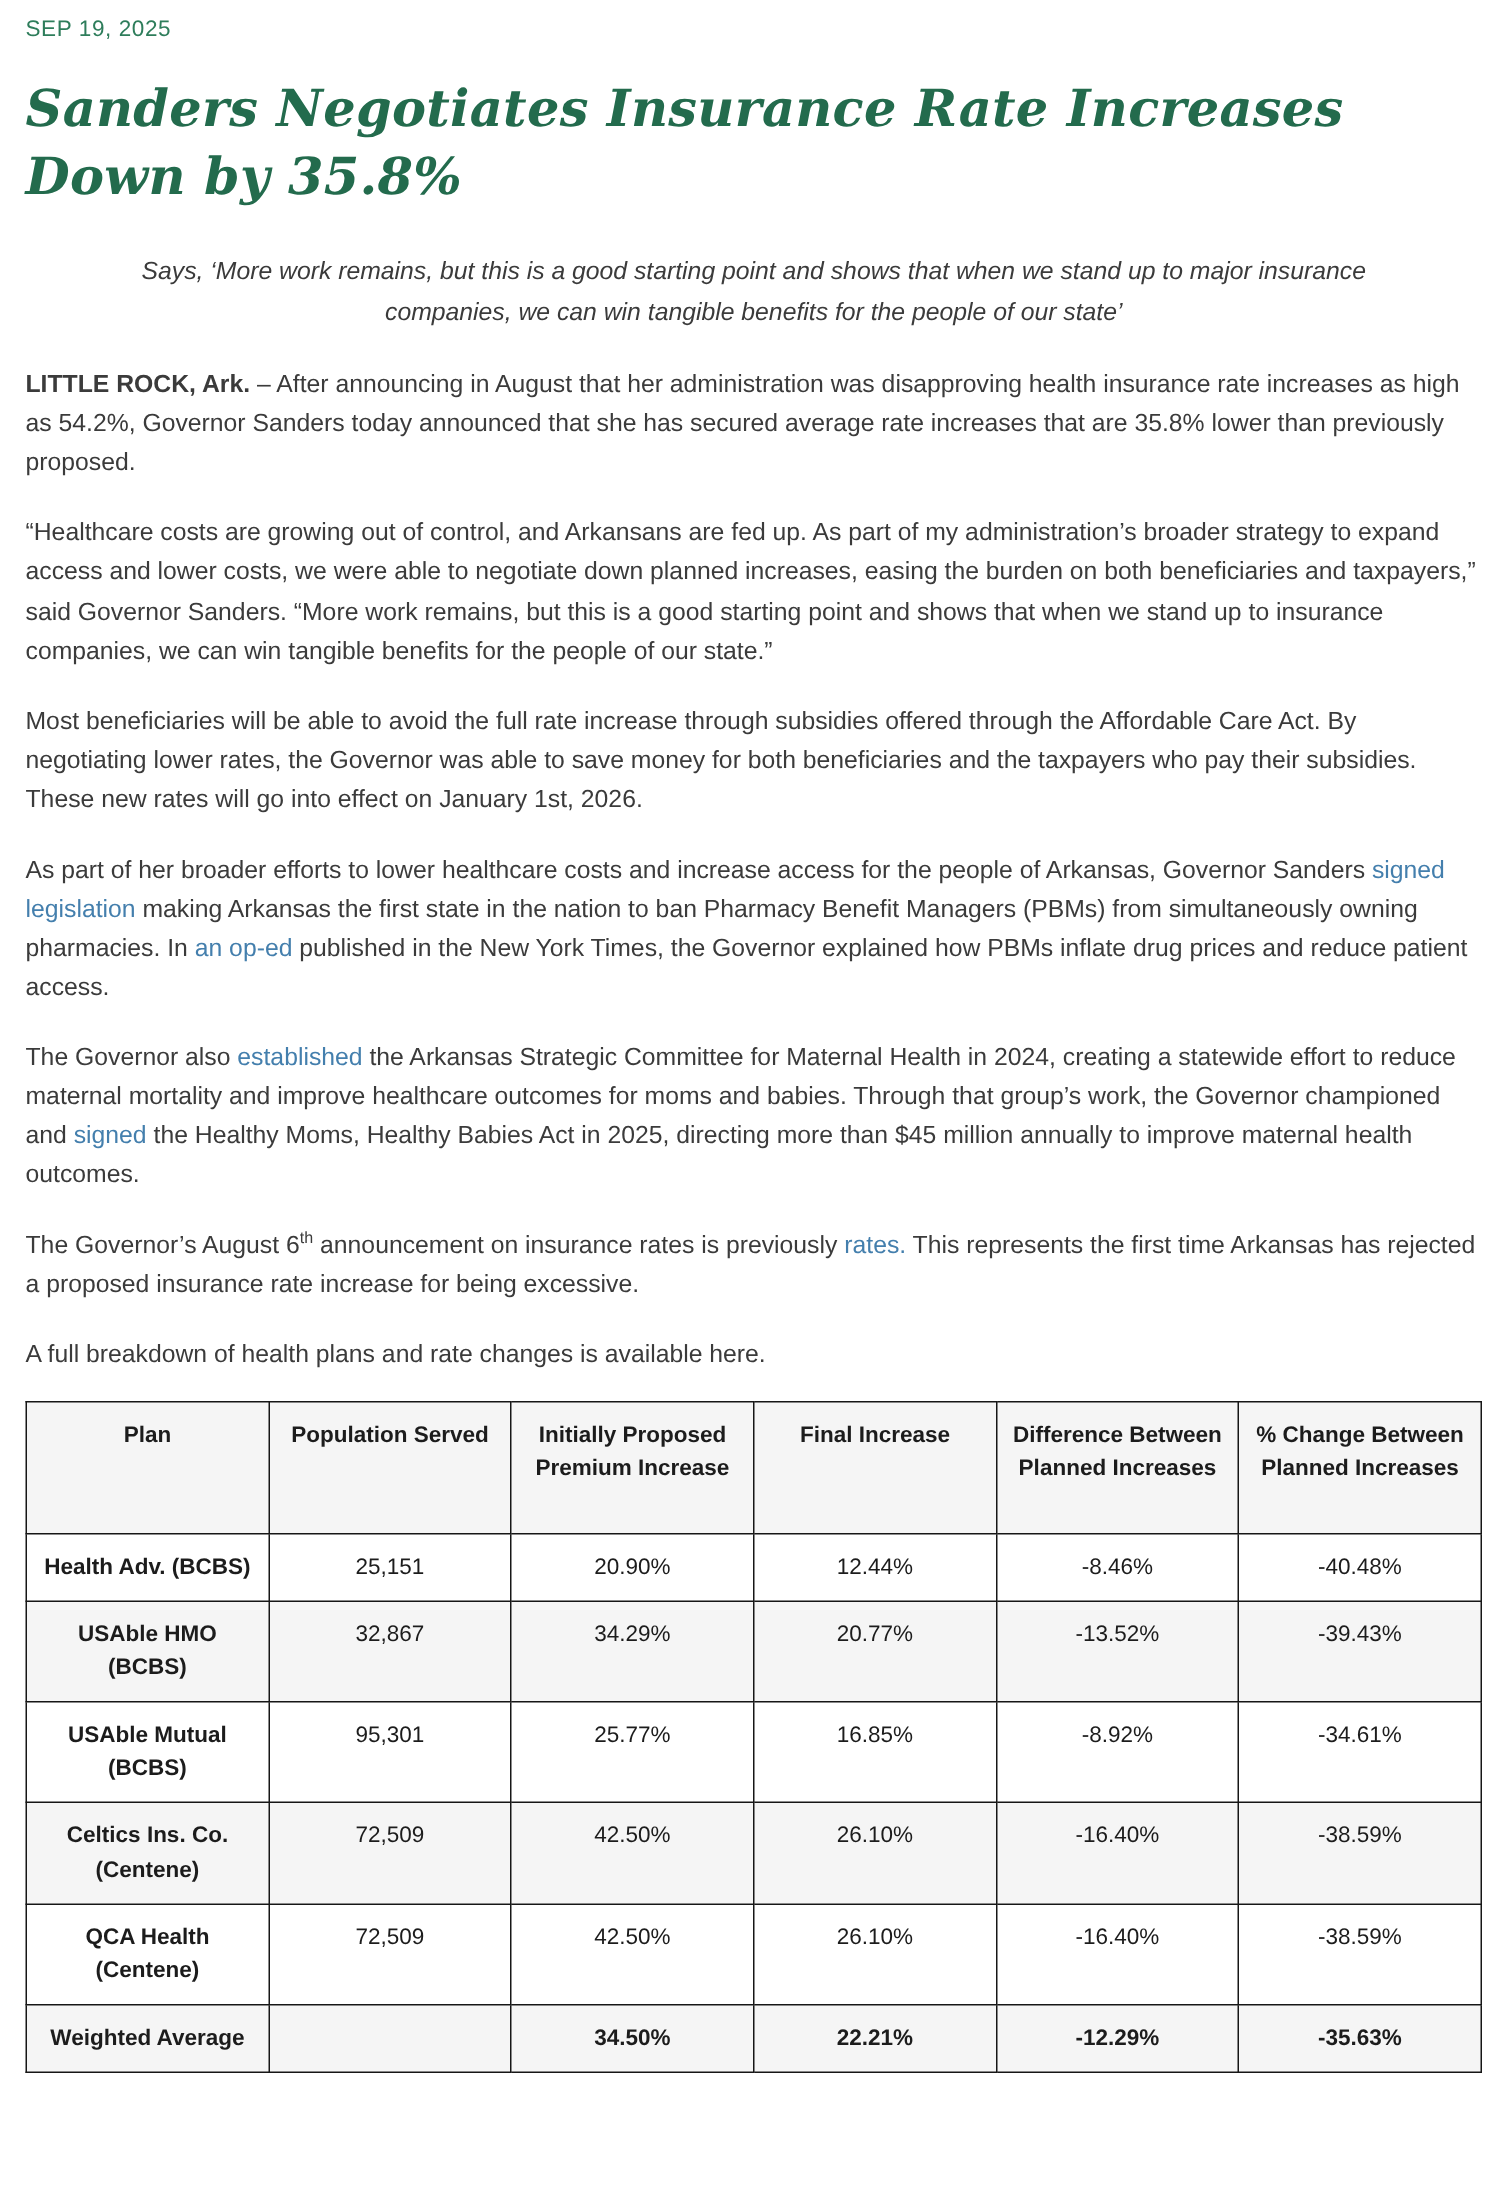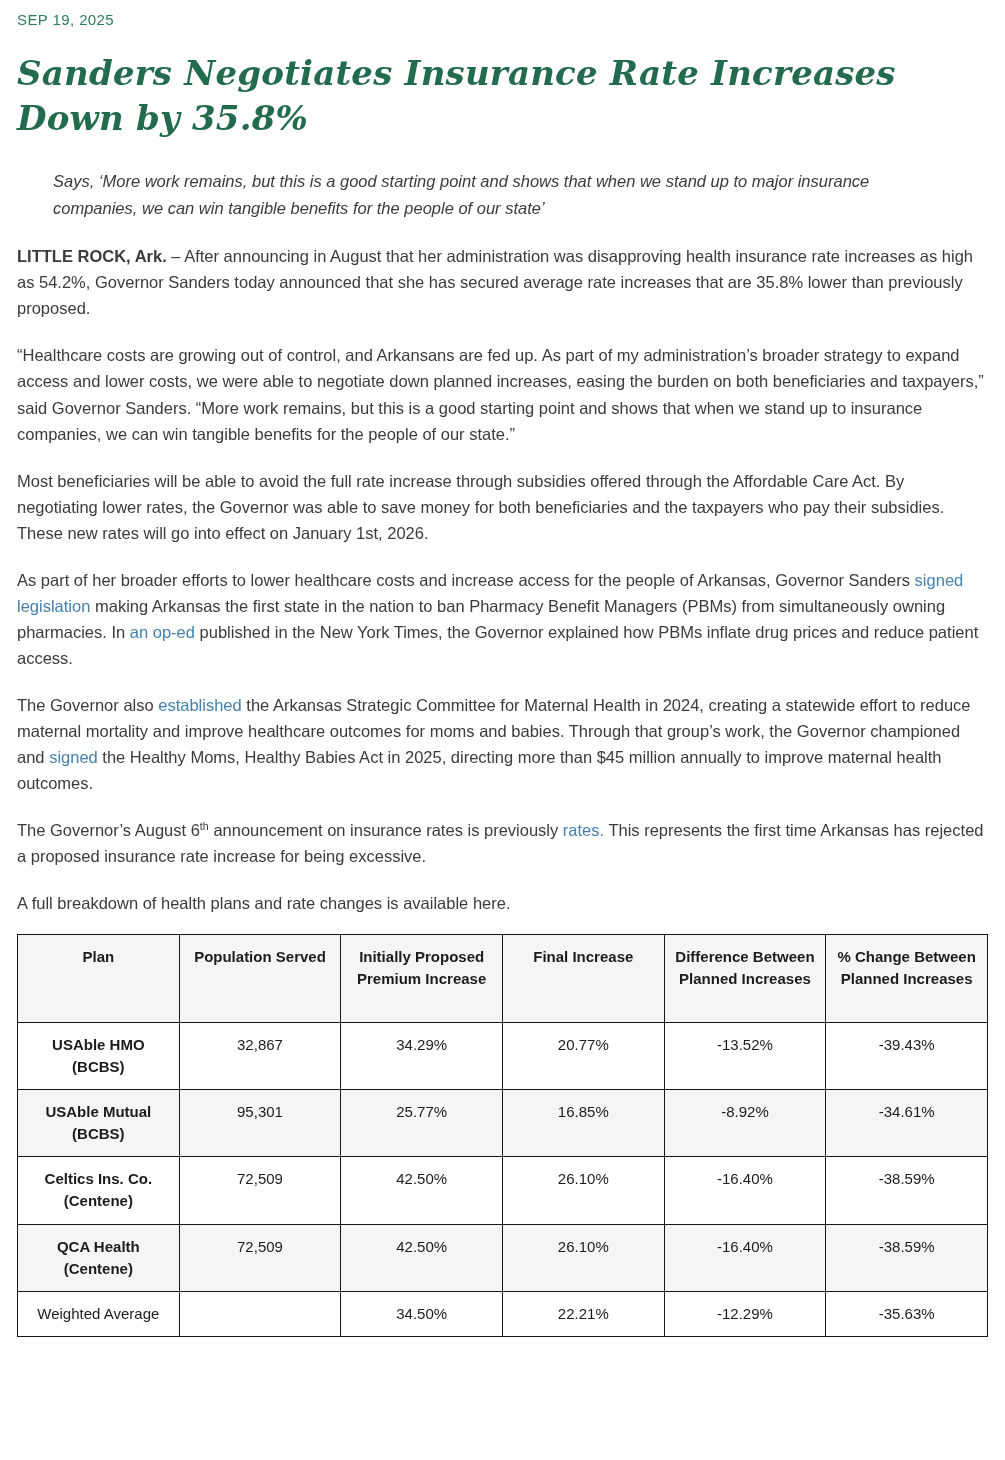--- a/index.html
+++ b/index.html
@@ -36,21 +36,21 @@
     color: var(--brand-green);
     font-size: 34px;
     line-height: 1.32;
     letter-spacing: 0.2px;
     margin: 23px 0 0 0;
     max-width: 975px;
     font-style: italic;
   }
   .subtitle {
     font-style: italic;
-    text-align: left;
+    text-align: center;
     color: var(--body-text);
     font-size: 16.5px;
     line-height: 1.65;
     margin: 27px 36px 0 36px;
   }
   .body-copy .para {
     color: var(--body-text);
     font-size: 16.5px;
     line-height: 1.58;
     margin: 21px 0 0 0;
@@ -81,21 +81,21 @@
     white-space: pre-line;
     overflow-wrap: break-word;
   }
   .rate-table thead th {
     background: var(--table-stripe);
     font-weight: 700;
     height: 88px;
   }
   .rate-table tbody tr:nth-child(even) { background: var(--table-stripe); }
   .rate-table td.plan-cell { font-weight: 700; }
-  .rate-table tr.bold-row td { font-weight: 400; }
+  .rate-table tr.bold-row td { font-weight: 700; }
 </style>
 </head>
 <body>
 
 <div class="page">
 
   <div class="date">SEP 19, 2025</div>
 
   <h1 class="headline">Sanders Negotiates Insurance Rate Increases Down by 35.8%</h1>
 
@@ -116,20 +116,28 @@
       <tr>
           <th>Plan</th>
           <th>Population Served</th>
           <th>Initially Proposed Premium Increase</th>
           <th>Final Increase</th>
           <th>Difference Between Planned Increases</th>
           <th>% Change Between Planned Increases</th>
         </tr>
     </thead>
     <tbody>
+        <tr>
+          <td class="plan-cell">Health Adv. (BCBS)</td>
+          <td>25,151</td>
+          <td>20.90%</td>
+          <td>12.44%</td>
+          <td>-8.46%</td>
+          <td>-40.48%</td>
+        </tr>
         <tr>
           <td class="plan-cell">USAble HMO
 (BCBS)</td>
           <td>32,867</td>
           <td>34.29%</td>
           <td>20.77%</td>
           <td>-13.52%</td>
           <td>-39.43%</td>
         </tr>
         <tr>

